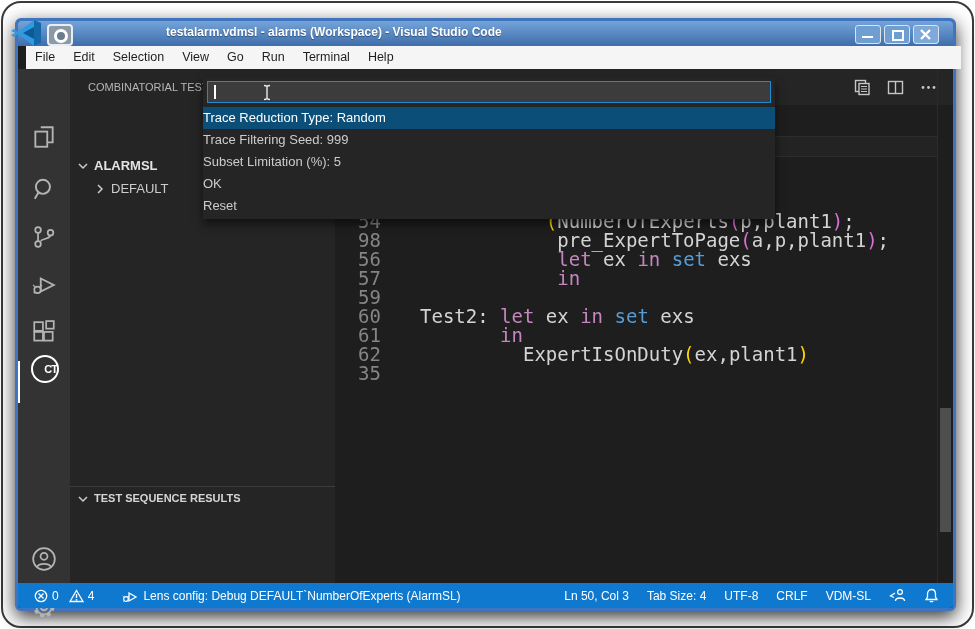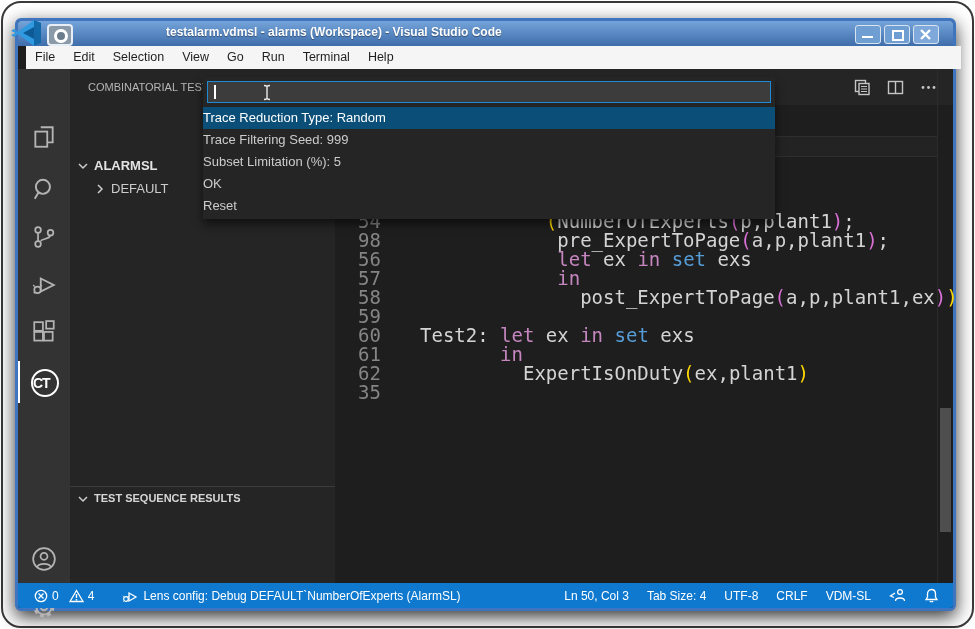--- a/index.html
+++ b/index.html
@@ -26,22 +26,22 @@
   .glyph-max{position:absolute;left:7px;top:4px;width:8px;height:7px;border:2px solid #fff;}
   .glyph-cls{position:absolute;left:5px;top:3px;}
   
   .menubar{position:absolute;left:0;top:25px;width:100%;height:23px;background:#f5f5f5;
     display:flex;align-items:center;box-sizing:border-box;margin-left:8px;}
   .menu-item{font-size:12.5px;color:#1f1f1f;padding:0 9px;line-height:23px;}
   
   .activitybar{position:absolute;left:0;top:48px;width:52px;height:514px;background:#333333;}
   .ab-icon{position:absolute;left:13px;width:26px;height:26px;color:#b4b4b4;}
   .ab-active-ind{position:absolute;left:0;top:292px;width:2px;height:42px;background:#ffffff;}
-  .ct-badge{position:absolute;left:13px;top:300px;width:24px;height:24px;border:2px solid #fff;
-    border-radius:50%;color:#fff;font-weight:bold;font-size:14px;text-align:left;line-height:24px;
+  .ct-badge{position:absolute;left:13px;top:286px;width:24px;height:24px;border:2px solid #fff;
+    border-radius:50%;color:#fff;font-weight:bold;font-size:11px;text-align:right;line-height:24px;
     letter-spacing:-1px;}
   
   .sidebar{position:absolute;left:52px;top:48px;width:265px;height:514px;background:#252526;}
   .sb-title{position:absolute;left:18px;top:12px;font-size:11px;color:#b6b6b6;white-space:nowrap;
     overflow:hidden;width:240px;}
   .tree-row{position:absolute;left:0;width:100%;height:22px;color:#cccccc;font-size:13px;line-height:22px;}
   .tree-row .chev{position:absolute;top:5px;}
   .row-alarmsl{top:86px;font-weight:bold;color:#e4e4e4;}
   .row-alarmsl .chev{left:7px;}
   .row-alarmsl .lbl{position:absolute;left:24px;}
@@ -220,24 +220,20 @@
           </div>
           <div class="code-row">
             <span class="ln">56</span>
             <span class="ct"><span class="tk-pl">            </span><span class="tk-kw">let</span><span class="tk-pl"> ex </span><span class="tk-kw">in</span><span class="tk-pl"> </span><span class="tk-ty">set</span><span class="tk-pl"> exs</span></span>
           </div>
           <div class="code-row">
             <span class="ln">57</span>
             <span class="ct"><span class="tk-pl">            </span><span class="tk-kw">in</span></span>
           </div>
           <div class="code-row">
-            <span class="ln">58</span>
-            <span class="ct"><span class="tk-pl">              post_ExpertToPage</span><span class="tk-b2">(</span><span class="tk-pl">a,p,plant1,ex</span><span class="tk-b2">)</span><span class="tk-b1">)</span></span>
-          </div>
-          <div class="code-row">
             <span class="ln">59</span>
             <span class="ct"></span>
           </div>
           <div class="code-row">
             <span class="ln">60</span>
             <span class="ct"><span class="tk-pl">Test2: </span><span class="tk-kw">let</span><span class="tk-pl"> ex </span><span class="tk-kw">in</span><span class="tk-pl"> </span><span class="tk-ty">set</span><span class="tk-pl"> exs</span></span>
           </div>
           <div class="code-row">
             <span class="ln">61</span>
             <span class="ct"><span class="tk-pl">       </span><span class="tk-kw">in</span></span>

